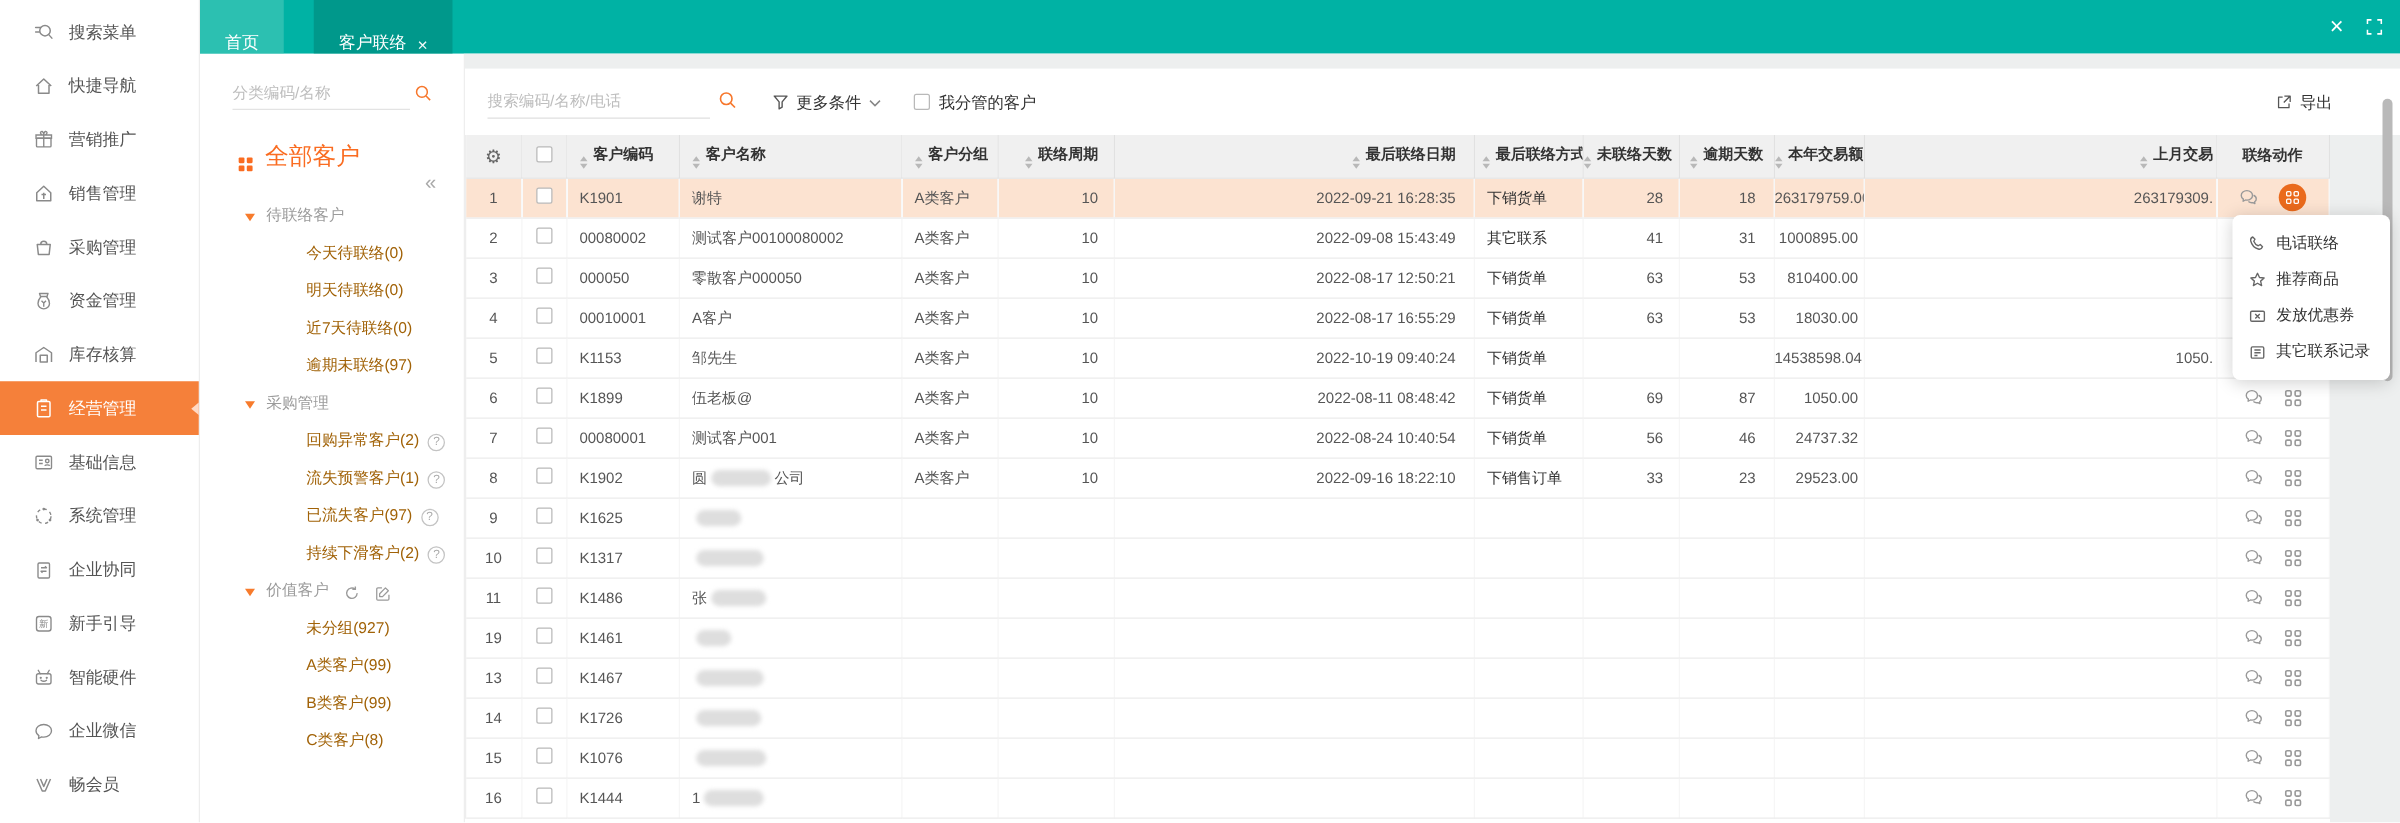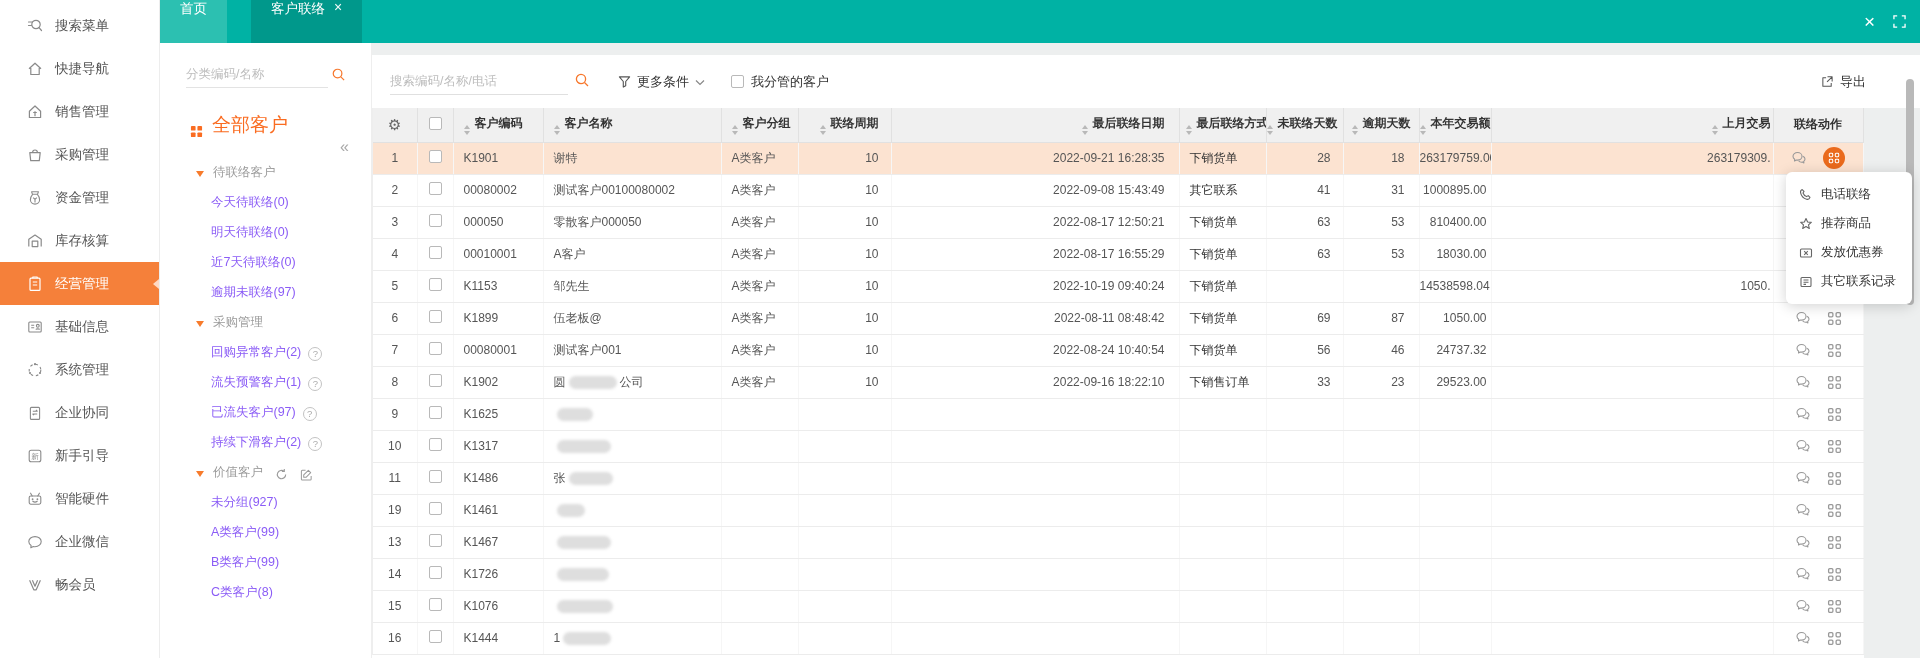--- a/index.html
+++ b/index.html
@@ -12,21 +12,21 @@
   #sidebar{width:160px;flex:none;background:#fff;border-right:1px solid #ededed;padding-top:4px;z-index:6}
   .nav-item{height:43px;display:flex;align-items:center;padding-left:26px;gap:11px;font-size:13.5px;color:#555;cursor:pointer;position:relative}
   .nav-item .nav-icon{width:18px;height:18px;color:#8a8a8a;flex:none}
   .nav-item.active{background:#f5803a;color:#fff}
   .nav-item.active .nav-icon{color:#fff}
   .nav-item.active::after{content:"";position:absolute;right:0;top:50%;margin-top:-5px;border:5px solid transparent;border-right:6px solid #ffd9c4}
 
   
   #main{flex:1;display:flex;flex-direction:column;min-width:0}
   #tabbar{height:43px;flex:none;background:#00b2a4;display:flex;align-items:stretch;position:relative}
-  .tab{display:flex;align-items:flex-start;gap:9px;padding:0 20px;color:#fff;font-size:13.5px;cursor:pointer}
+  .tab{display:flex;align-items:flex-end;gap:9px;padding:0 20px;color:#fff;font-size:13.5px;cursor:pointer}
   .tab.first{background:#2cc0b1}
   .tab.active{background:#00988b;margin-left:24px}
   .tab-close{font-size:14px;line-height:1;opacity:.95}
   #win-icons{position:absolute;right:14px;top:0;height:100%;display:flex;align-items:center;gap:18px;color:#fff}
   #win-close{font-size:19px;line-height:1;cursor:pointer}
   #win-full{width:13px;height:13px;cursor:pointer}
 
   #content{flex:1;display:flex;min-height:0;background:#fff}
 
   
@@ -36,21 +36,21 @@
   .cat-search input::placeholder{color:#bdbdbd}
   .cat-search .s-icon{position:absolute;right:0;top:6px;width:15px;height:15px;color:#f7772c;cursor:pointer}
   #cat-collapse{position:absolute;right:22px;top:96px;color:#a9a9a9;font-size:16px;cursor:pointer;line-height:1}
   #all-customers{margin:24px 0 0 30px;display:flex;align-items:flex-end;gap:9px;color:#fa6c21;font-size:19px;cursor:pointer}
   #all-customers .g-icon{width:13px;height:13px;color:#fa6c21}
   #cat-tree{margin-top:13px}
   .trow{height:30px;display:flex;align-items:flex-end;font-size:12.5px}
   .tri{width:0;height:0;border:4.5px solid transparent;border-top:6px solid #f77b2c;margin:5px 9px 0 36px;flex:none}
   .sect-label{color:#9b9b9b;cursor:pointer}
   .tool{width:13px;height:13px;color:#9b9b9b;margin-left:12px;cursor:pointer}
-  .leaf-label{margin-left:51px;color:#8b5cf6;cursor:pointer}
+  .leaf-label{margin-left:85px;color:#a16207;cursor:pointer}
   .info{width:14px;height:14px;border:1px solid #c3c3c3;border-radius:50%;color:#ababab;font-size:9.5px;line-height:12px;text-align:center;margin-left:7px;flex:none}
 
   
   #workarea{flex:1;position:relative;background:#fff;min-width:0}
   #workarea::before{content:"";position:absolute;top:0;left:0;right:0;height:12px;background:#edefef}
   #workarea::after{content:"";position:absolute;top:65px;right:0;width:56px;bottom:0;background:#edefef}
   #toolbar{position:absolute;top:12px;left:0;right:0;height:53px;background:#fff;display:flex;align-items:center;padding-left:18px;z-index:2}
   .main-search{position:relative;width:200px}
   .main-search input{width:178px;border:none;outline:none;border-bottom:1px solid #e0e0e0;font-size:12.5px;padding:6px 0;color:#333;font-family:inherit}
   .main-search input::placeholder{color:#bdbdbd}
@@ -114,20 +114,29 @@
 
       <div class="nav-item">
         <span class="nav-icon">
           <svg viewBox="0 0 18 18" fill="none" stroke="currentColor" stroke-width="1.2" stroke-linejoin="round">
             <path d="M3 8.8 9 3.2l6 5.6M4.8 8v6.5h8.4V8"></path>
           </svg>
         </span>
         <span class="nav-label">快捷导航</span>
       </div>
 
+      <div class="nav-item">
+        <span class="nav-icon">
+          <svg viewBox="0 0 18 18" fill="none" stroke="currentColor" stroke-width="1.1">
+            <rect x="3.2" y="7.6" width="11.6" height="6.9" rx=".8"></rect>
+            <path d="M2.8 5h12.4v2.6H2.8zM9 5v9.5M9 5C7.2 5 5.6 3.4 6.8 2.4 8 1.5 9 3.4 9 5zm0 0c1.8 0 3.4-1.6 2.2-2.6C10 1.5 9 3.4 9 5z"></path>
+          </svg>
+        </span>
+        <span class="nav-label">营销推广</span>
+      </div>
 
       <div class="nav-item">
         <span class="nav-icon">
           <svg viewBox="0 0 18 18" fill="none" stroke="currentColor" stroke-width="1.2" stroke-linejoin="round">
             <path d="M3.4 8.2 9 3l5.6 5.2v6.3H3.4z"></path>
             <path d="M7.2 9.5h3.6M9 8.2v5"></path>
           </svg>
         </span>
         <span class="nav-label">销售管理</span>
       </div>

